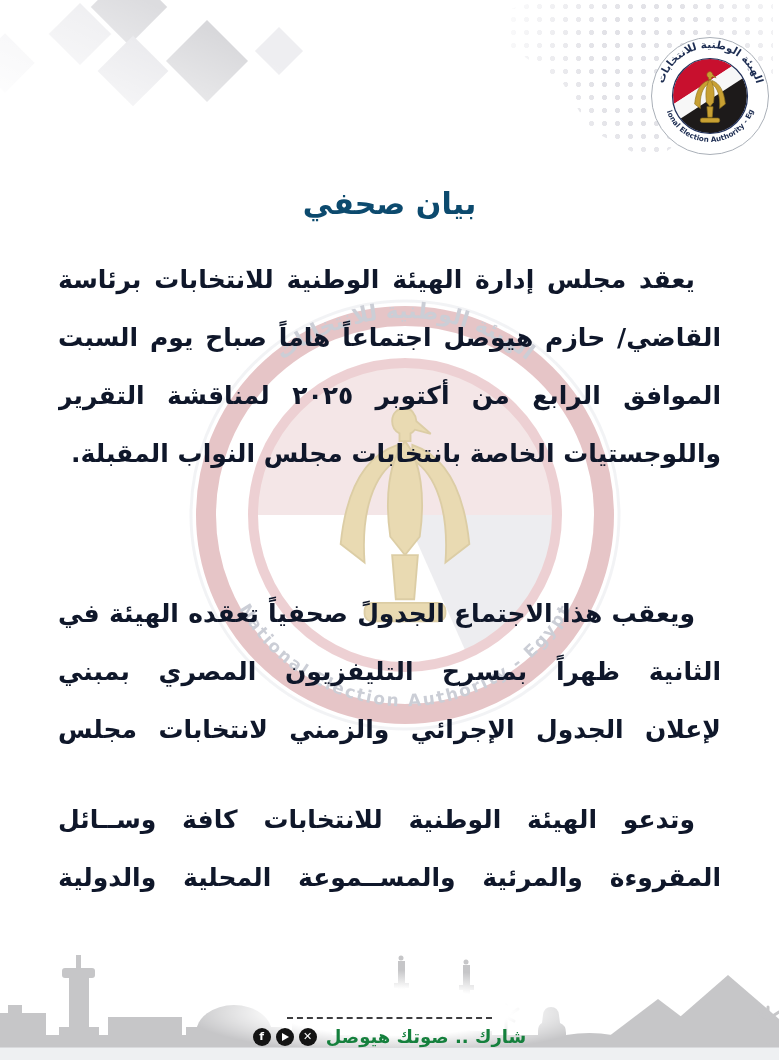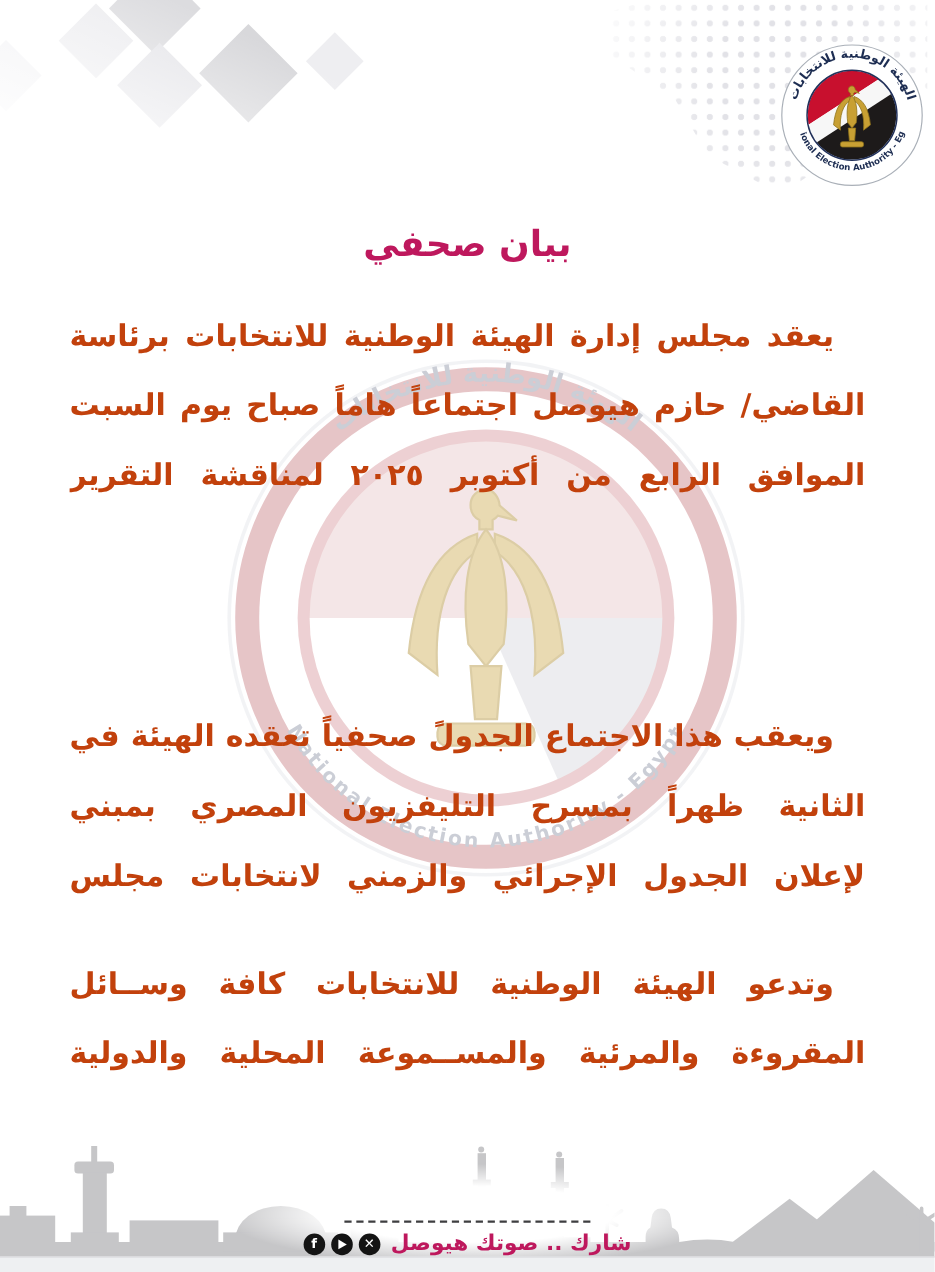--- a/index.html
+++ b/index.html
@@ -24,46 +24,46 @@
         clip-path:polygon(24% 0,100% 0,100% 44%,84% 62%,60% 90%,40% 72%,31% 46%,12% 24%,12% 6%);}
   .dots-fade{position:absolute;left:468px;top:0;width:305px;height:180px;
         background:radial-gradient(circle at 62% 38%,rgba(255,255,255,0) 28%,#ffffff 80%);}
 
   
   .logo{position:absolute;left:650px;top:36px;width:120px;height:120px;}
   .watermark{position:absolute;left:175px;top:285px;width:460px;height:460px;opacity:.45;z-index:1;}
 
   
   .title{position:absolute;top:186px;left:0;right:0;z-index:3;text-align:center;direction:rtl;
-         font-size:30px;font-weight:bold;color:#be185d;}
+         font-size:30px;font-weight:bold;color:#0c4a6e;}
   .para{position:absolute;left:58px;right:58px;z-index:3;}
   #p1{top:251px;} #p2{top:585px;} #p3{top:791px;}
   .line{height:58px;line-height:58px;max-height:58px;overflow:hidden;direction:rtl;
-        font-size:25px;font-weight:bold;color:#c2410c;
+        font-size:25px;font-weight:bold;color:#0f172a;
         text-align:justify;text-align-last:justify;}
   .line.first{padding-right:26px;}
   .line.last{text-align-last:right;}
 
   
   .skyline{position:absolute;left:0;bottom:12px;width:779px;height:93px;z-index:1;}
   .footer-strip{position:absolute;left:0;bottom:0;width:779px;height:12px;
                 background:#eef0f2;border-top:1px solid #d9dadd;z-index:2;}
   .footer-glow{position:absolute;left:185px;bottom:6px;width:420px;height:84px;z-index:2;
                background:radial-gradient(ellipse closest-side,#ffffff 55%,rgba(255,255,255,0) 100%);}
   .footer-center{position:absolute;left:0;right:0;bottom:13px;z-index:3;
                  display:flex;flex-direction:column;align-items:center;}
   .dash-line{width:205px;border-top:2px dashed #3e3e40;margin-bottom:7px;}
   .slogan-row{display:flex;align-items:center;gap:9px;}
   .icons{display:flex;gap:5px;}
   .sicon{width:18px;height:18px;border-radius:50%;background:#141414;color:#ffffff;
          display:flex;align-items:center;justify-content:center;
          font-size:11px;font-weight:bold;line-height:1;}
   .yt-tri{width:0;height:0;border-left:7px solid #ffffff;
           border-top:4.5px solid transparent;border-bottom:4.5px solid transparent;margin-left:2px;}
-  .slogan{font-size:18px;font-weight:bold;color:#be185d;direction:rtl;}
+  .slogan{font-size:18px;font-weight:bold;color:#15803d;direction:rtl;}
   .website{margin-top:3px;font-size:15px;font-weight:bold;letter-spacing:5px;color:#7d1f24;
            font-family:"Liberation Sans",sans-serif;}
 </style>
 </head>
 <body>
 
 <div class="page">
 
   <div class="dia d1"></div>
   <div class="dia d2"></div>
@@ -130,20 +130,21 @@
       <textPath href="#warcBot" startOffset="50%" text-anchor="middle">National Election Authority - Egypt</textPath>
     </text>
   </svg>
 
   <div class="title">بيان صحفي</div>
 
   <div class="para" id="p1">
     <div class="line first">يعقد مجلس إدارة الهيئة الوطنية للانتخابات برئاسة</div>
     <div class="line">القاضي/ حازم هيوصل اجتماعاً هاماً صباح يوم السبت</div>
     <div class="line">الموافق الرابع من أكتوبر ٢٠٢٥ لمناقشة التقرير النهائي</div>
+    <div class="line last">واللوجستيات الخاصة بانتخابات مجلس النواب المقبلة.</div>
   </div>
 
   <div class="para" id="p2">
     <div class="line first">ويعقب هذا الاجتماع الجدولً صحفياً تعقده الهيئة في</div>
     <div class="line">الثانية ظهراً بمسرح التليفزيون المصري بمبني ماسبيرو</div>
     <div class="line last">لإعلان الجدول الإجرائي والزمني لانتخابات مجلس النواب.</div>
   </div>
 
   <div class="para" id="p3">
     <div class="line first">وتدعو الهيئة الوطنية للانتخابات كافة وســائل الاعلام</div>

